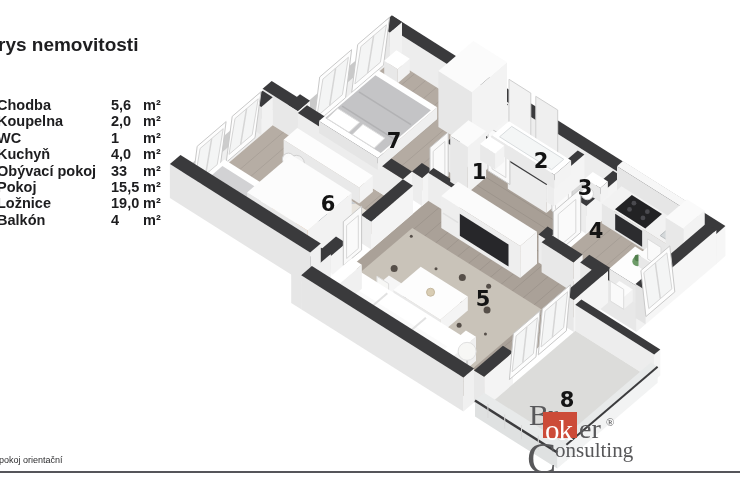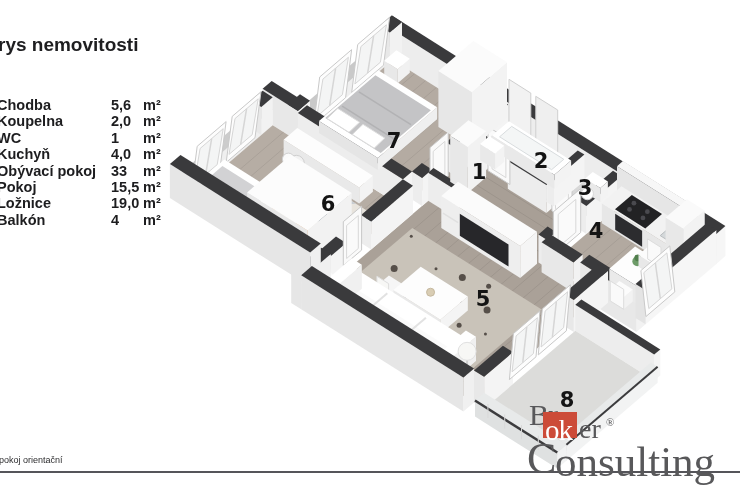--- a/index.html
+++ b/index.html
@@ -13,21 +13,21 @@
   .footnote{position:absolute;left:-1px;top:455px;z-index:3;font-size:9px;color:#2c2c2e;}
   .divider{position:absolute;left:0;top:471px;width:740px;height:2px;background:#55555a;z-index:4;}
   .logo{position:absolute;left:0;top:0;width:740px;height:493px;z-index:5;pointer-events:none;}
   .logo span{position:absolute;font-family:"Liberation Serif",serif;color:#58585a;line-height:1;}
   .lg-br{left:505px;top:400px;font-size:30px;letter-spacing:-1px;margin-left:24px;}
   .lg-box{position:absolute;left:543px;top:412px;width:34px;height:26px;background:#cc4b38;}
   .lg-ok{position:absolute;left:2px;top:4px;font-size:29px;color:#fff!important;letter-spacing:-1px;}
   .lg-er{left:579px;top:415px;font-size:28px;}
   .lg-reg{left:606px;top:417px;font-size:11px;}
   .lg-c{left:527px;top:437px;font-size:44px;}
-  .lg-rest{left:555px;top:440px;font-size:43px;}
+  .lg-rest{left:555px;top:440px;font-size:21px;}
 </style>
 </head>
 <body>
 
 <div class="stage">
   <svg id="plan" width="740" height="493" viewBox="0 0 740 493">
       <polygon points="725.4,256.1 716.3,263.9 716.3,233.9 725.4,226.1" fill="#f6f6f6"></polygon>
       <polygon points="382.8,53.4 716.3,263.9 716.3,233.9 382.8,23.4" fill="#ededed"></polygon>
       <polygon points="391.9,15.6 725.4,226.1 716.3,233.9 382.8,23.4" fill="#3a3a3c"></polygon>
       <polygon points="402.0,52.0 297.9,141.1 297.9,125.1 402.0,36.0" fill="#efefef"></polygon>

